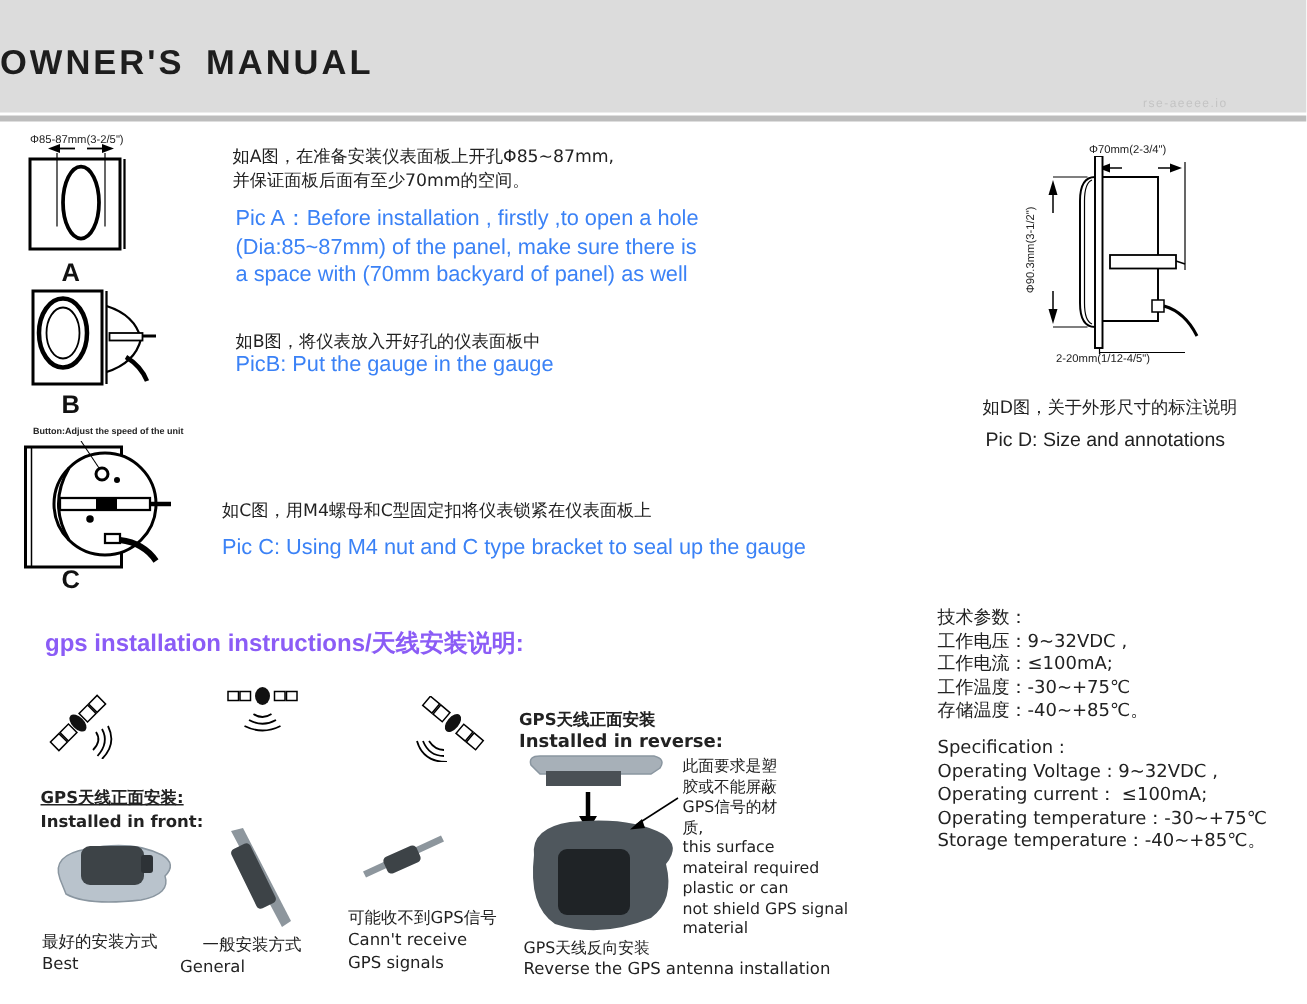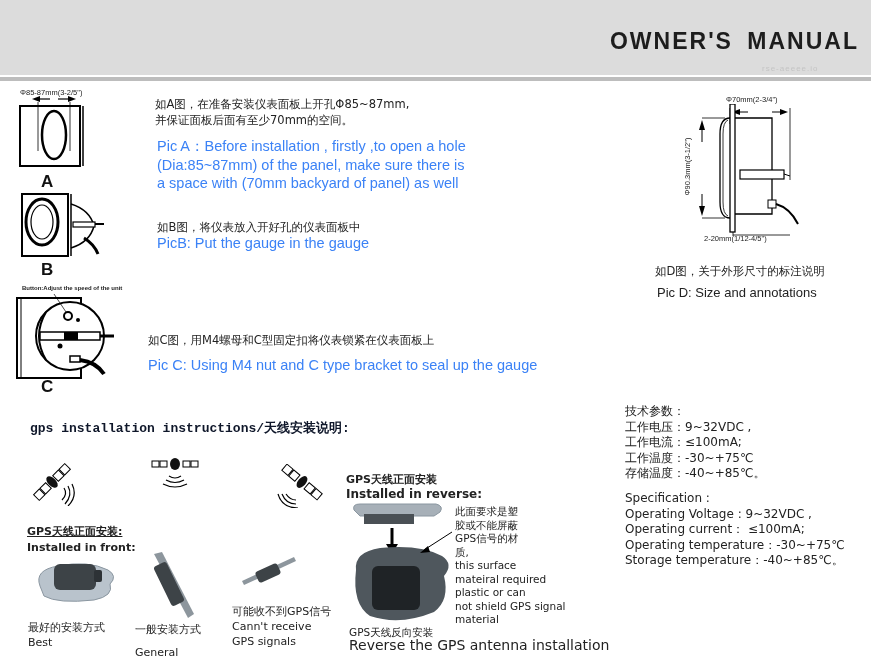--- a/index.html
+++ b/index.html
@@ -1,28 +1,28 @@
 <!DOCTYPE html>
 <html><head>
 <meta charset="utf-8">
 <style>
   html, body { margin: 0; padding: 0; background: #ffffff; }
   body { width: 871px; height: 669px; position: relative; overflow: hidden; font-family: "DejaVu Sans", sans-serif; color: #222; }
   .abs { position: absolute; }
   .header { left: 0; top: 0; width: 871px; height: 75px; background: #dcdcdc; }
   .header-line { left: 0; top: 77px; width: 871px; height: 4px; background: #bdbdbd; }
-  .header-title { left: 0; top: 28px; width: 859px; text-align: right; font-family: "Liberation Sans", sans-serif; font-weight: bold; font-size: 23px; letter-spacing: 2px; color: #1d1d1d; word-spacing: 6px; }
+  .header-title { left: 0; top: 28px; width: 859px; text-align: left; font-family: "Liberation Sans", sans-serif; font-weight: bold; font-size: 23px; letter-spacing: 2px; color: #1d1d1d; word-spacing: 6px; }
   .watermark { left: 762px; top: 64px; font-size: 8px; color: #c4c4c4; font-family: "Liberation Sans", sans-serif; letter-spacing: 1px; }
   .cn { font-family: "DejaVu Sans", sans-serif; font-size: 11.5px; color: #222; }
   .en { font-family: "Liberation Sans", sans-serif; font-size: 14.5px; color: #3b82f6; line-height: 19px; }
   .small { font-family: "Liberation Sans", sans-serif; font-size: 7.5px; color: #222; }
   .boldsmall { font-family: "Liberation Sans", sans-serif; font-size: 6px; font-weight: bold; color: #222; }
   .pic-letter { font-family: "Liberation Sans", sans-serif; font-weight: bold; font-size: 17px; color: #111; }
   .spec { font-family: "DejaVu Sans", sans-serif; font-size: 12px; color: #222; line-height: 15.6px; }
-  .gps-title { font-family: Liberation Mono, monospace; font-weight: bold; font-size: 13px; color: #0f172a; }
+  .gps-title { font-family: Liberation Sans, sans-serif; font-weight: bold; font-size: 16px; color: #8b5cf6; }
   .gps-b { font-family: "DejaVu Sans", sans-serif; font-weight: bold; font-size: 11px; color: #222; line-height: 15px; }
   .gps-n { font-family: "DejaVu Sans", sans-serif; font-size: 11px; color: #222; line-height: 15px; }
   .gps-note { font-family: "DejaVu Sans", sans-serif; font-size: 10.5px; color: #222; line-height: 13.5px; }
   svg { display: block; }
 </style>
 </head>
 <body>
 
 <div class="abs header"></div>
 <div class="abs header-line"></div>
@@ -176,21 +176,21 @@
   <rect x="60" y="14" width="8" height="12" rx="2" fill="#2d3236"></rect>
 </svg>
 <div class="abs gps-n" style="left:28px; top:620px;">最好的安装方式</div>
 <div class="abs gps-n" style="left:28px; top:635px;">Best</div>
 
 <svg class="abs" style="left:148px; top:550px;" width="50" height="72">
   <path d="M6 4 L14 2 L46 64 L40 68 Z" fill="#8d969d"></path>
   <rect x="14" y="12" width="14" height="44" rx="3" transform="rotate(-26 21 34)" fill="#3d4347"></rect>
 </svg>
 <div class="abs gps-n" style="left:135px; top:622px;">一般安装方式</div>
-<div class="abs gps-n" style="left:135px; top:637px;margin-top:8px;">General</div>
+<div class="abs gps-n" style="left:120px; top:637px;">General</div>
 
 <svg class="abs" style="left:240px; top:555px;" width="60" height="36">
   <path d="M2 26 L54 2 L56 6 L4 30 Z" fill="#8d969d"></path>
   <rect x="16" y="12" width="24" height="12" rx="3" transform="rotate(-24 28 18)" fill="#3d4347"></rect>
 </svg>
 <div class="abs gps-n" style="left:232px; top:604px;">可能收不到GPS信号</div>
 <div class="abs gps-n" style="left:232px; top:619px;">Cann't receive</div>
 <div class="abs gps-n" style="left:232px; top:634px;">GPS signals</div>
 
 <div class="abs gps-b" style="left:346px; top:472px;">GPS天线正面安装</div>
@@ -212,13 +212,13 @@
   <div>胶或不能屏蔽</div>
   <div>GPS信号的材</div>
   <div>质,</div>
   <div>this surface</div>
   <div>mateiral required</div>
   <div>plastic or can</div>
   <div>not shield GPS signal</div>
   <div>material</div>
 </div>
 <div class="abs gps-n" style="left:349px; top:625px; font-size:10.5px;">GPS天线反向安装</div>
-<div class="abs gps-n" style="left:349px; top:638px; font-size:14px;">Reverse the GPS antenna installation</div>
+<div class="abs gps-n" style="left:349px; top:638px; font-size:11px;">Reverse the GPS antenna installation</div>
 
 </body></html>

